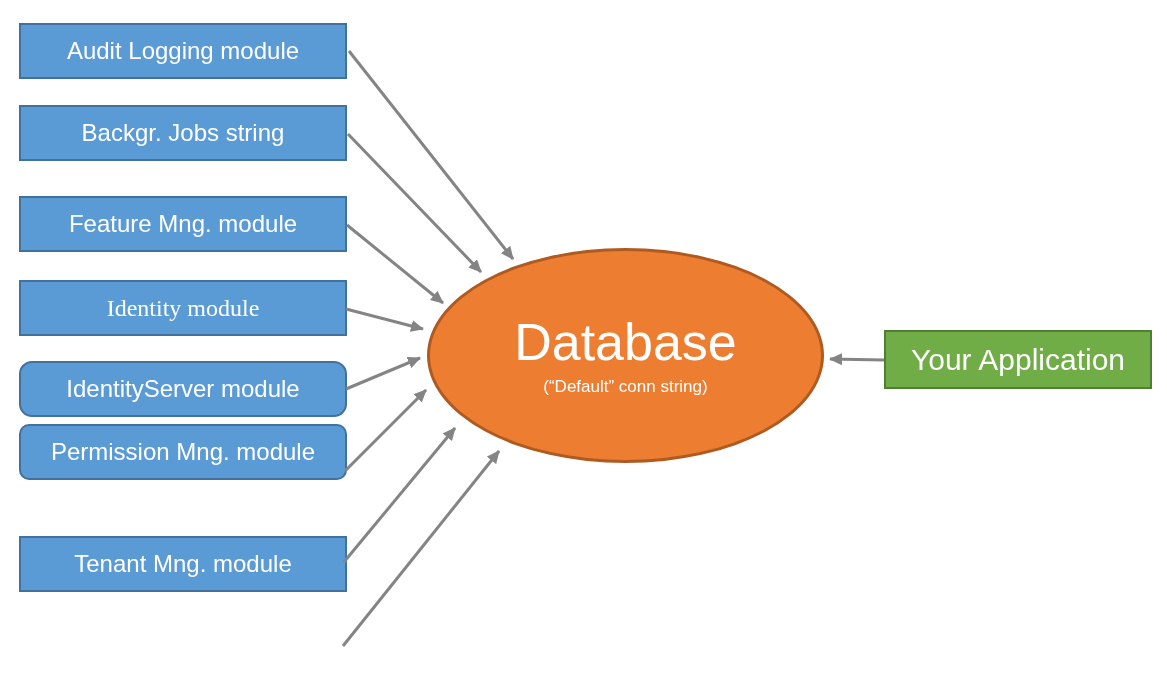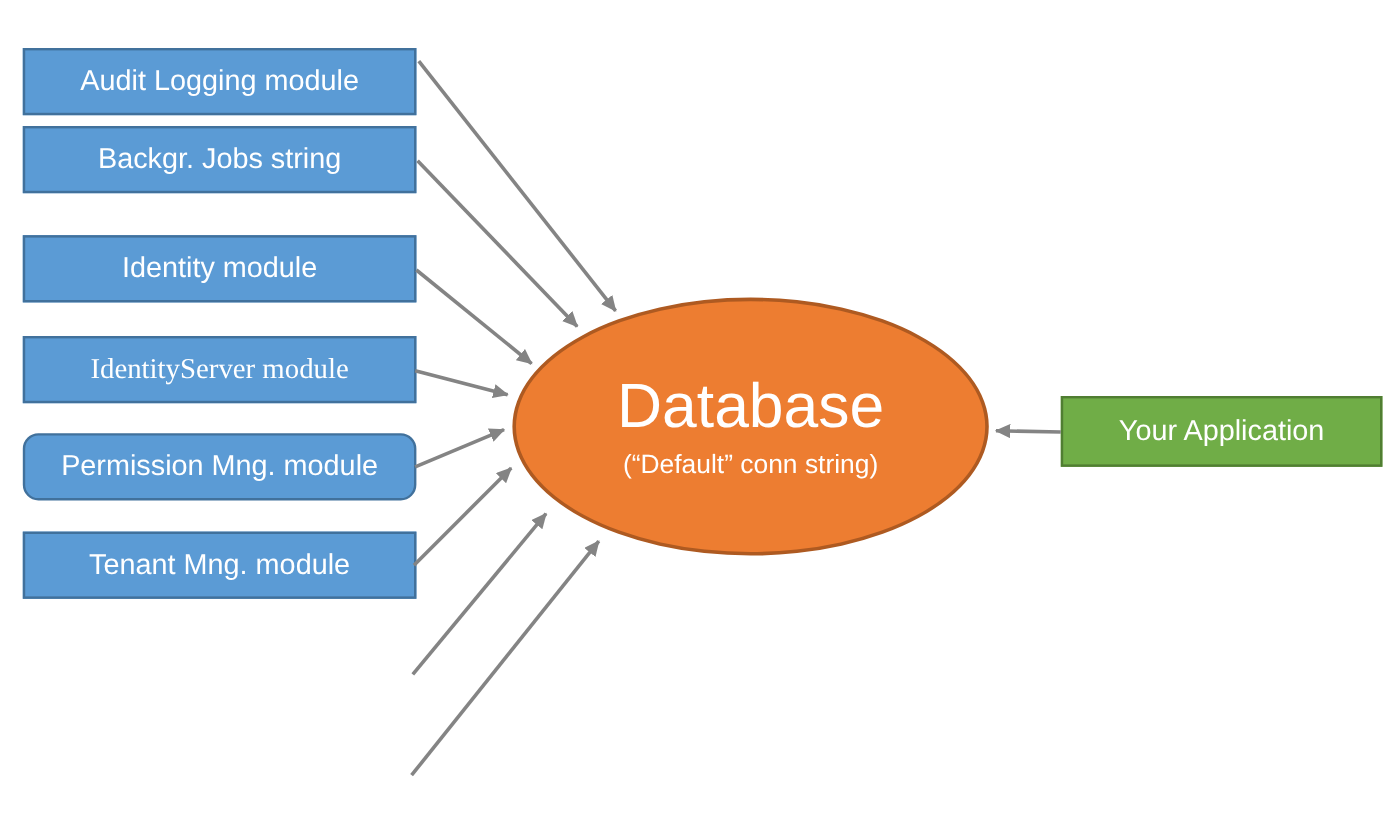--- a/index.html
+++ b/index.html
@@ -34,26 +34,26 @@
     border: 2px solid #41719C;
     color: #ffffff;
     font-size: 24px;
     display: flex;
     align-items: center;
     justify-content: center;
     text-align: center;
     z-index: 2;
     white-space: nowrap;
   }
-  .module-box:nth-of-type(1) { top: 40px; }
+  .module-box:nth-of-type(1) { top: 23px; }
   .module-box:nth-of-type(2) { top: 105px; }
   .module-box:nth-of-type(3) { top: 196px; }
   .module-box:nth-of-type(4) { top: 280px; font-family: Liberation Serif, serif; }
   .module-box:nth-of-type(5) { top: 361px; border-radius: 13px; }
-  .module-box:nth-of-type(6) { top: 443px; }
+  .module-box:nth-of-type(6) { top: 424px; border-radius: 10px; }
   .module-box:nth-of-type(7) { top: 536px; }
   .module-box:nth-of-type(8) { top: 619px; }
   .db-ellipse {
     position: absolute;
     left: 427px;
     top: 248px;
     width: 397px;
     height: 215px;
     box-sizing: border-box;
     background: #ED7D31;
@@ -65,35 +65,35 @@
     align-items: center;
     justify-content: center;
     z-index: 2;
     text-align: center;
   }
   .db-title {
     font-size: 52px;
     line-height: 1.1;
   }
   .db-subtitle {
-    font-size: 22px;
+    font-size: 17px;
     line-height: 1.2;
     margin-top: 6px;
   }
   .app-box {
     position: absolute;
     left: 884px;
     top: 330px;
     width: 268px;
     height: 59px;
     box-sizing: border-box;
     background: #70AD47;
     border: 2px solid #507E32;
     color: #ffffff;
-    font-size: 24px;
+    font-size: 30px;
     display: flex;
     align-items: center;
     justify-content: center;
     z-index: 2;
     white-space: nowrap;
   }
 </style>
 </head>
 <body>
 
@@ -116,20 +116,23 @@
     <line x1="884" y1="360" x2="830" y2="359" stroke="#848484" stroke-width="3" marker-end="url(#arrowhead)"></line>
   </svg>
 
   <div class="module-box">
     <span>Audit Logging module</span>
   </div>
   <div class="module-box">
     <span>Backgr. Jobs string</span>
   </div>
   <div class="module-box">
+    <span>Feature Mng. module</span>
+  </div>
+  <div class="module-box">
     <span>Identity module</span>
   </div>
   <div class="module-box">
     <span>IdentityServer module</span>
   </div>
   <div class="module-box">
     <span>Permission Mng. module</span>
   </div>
   <div class="module-box">
     <span>Tenant Mng. module</span>

